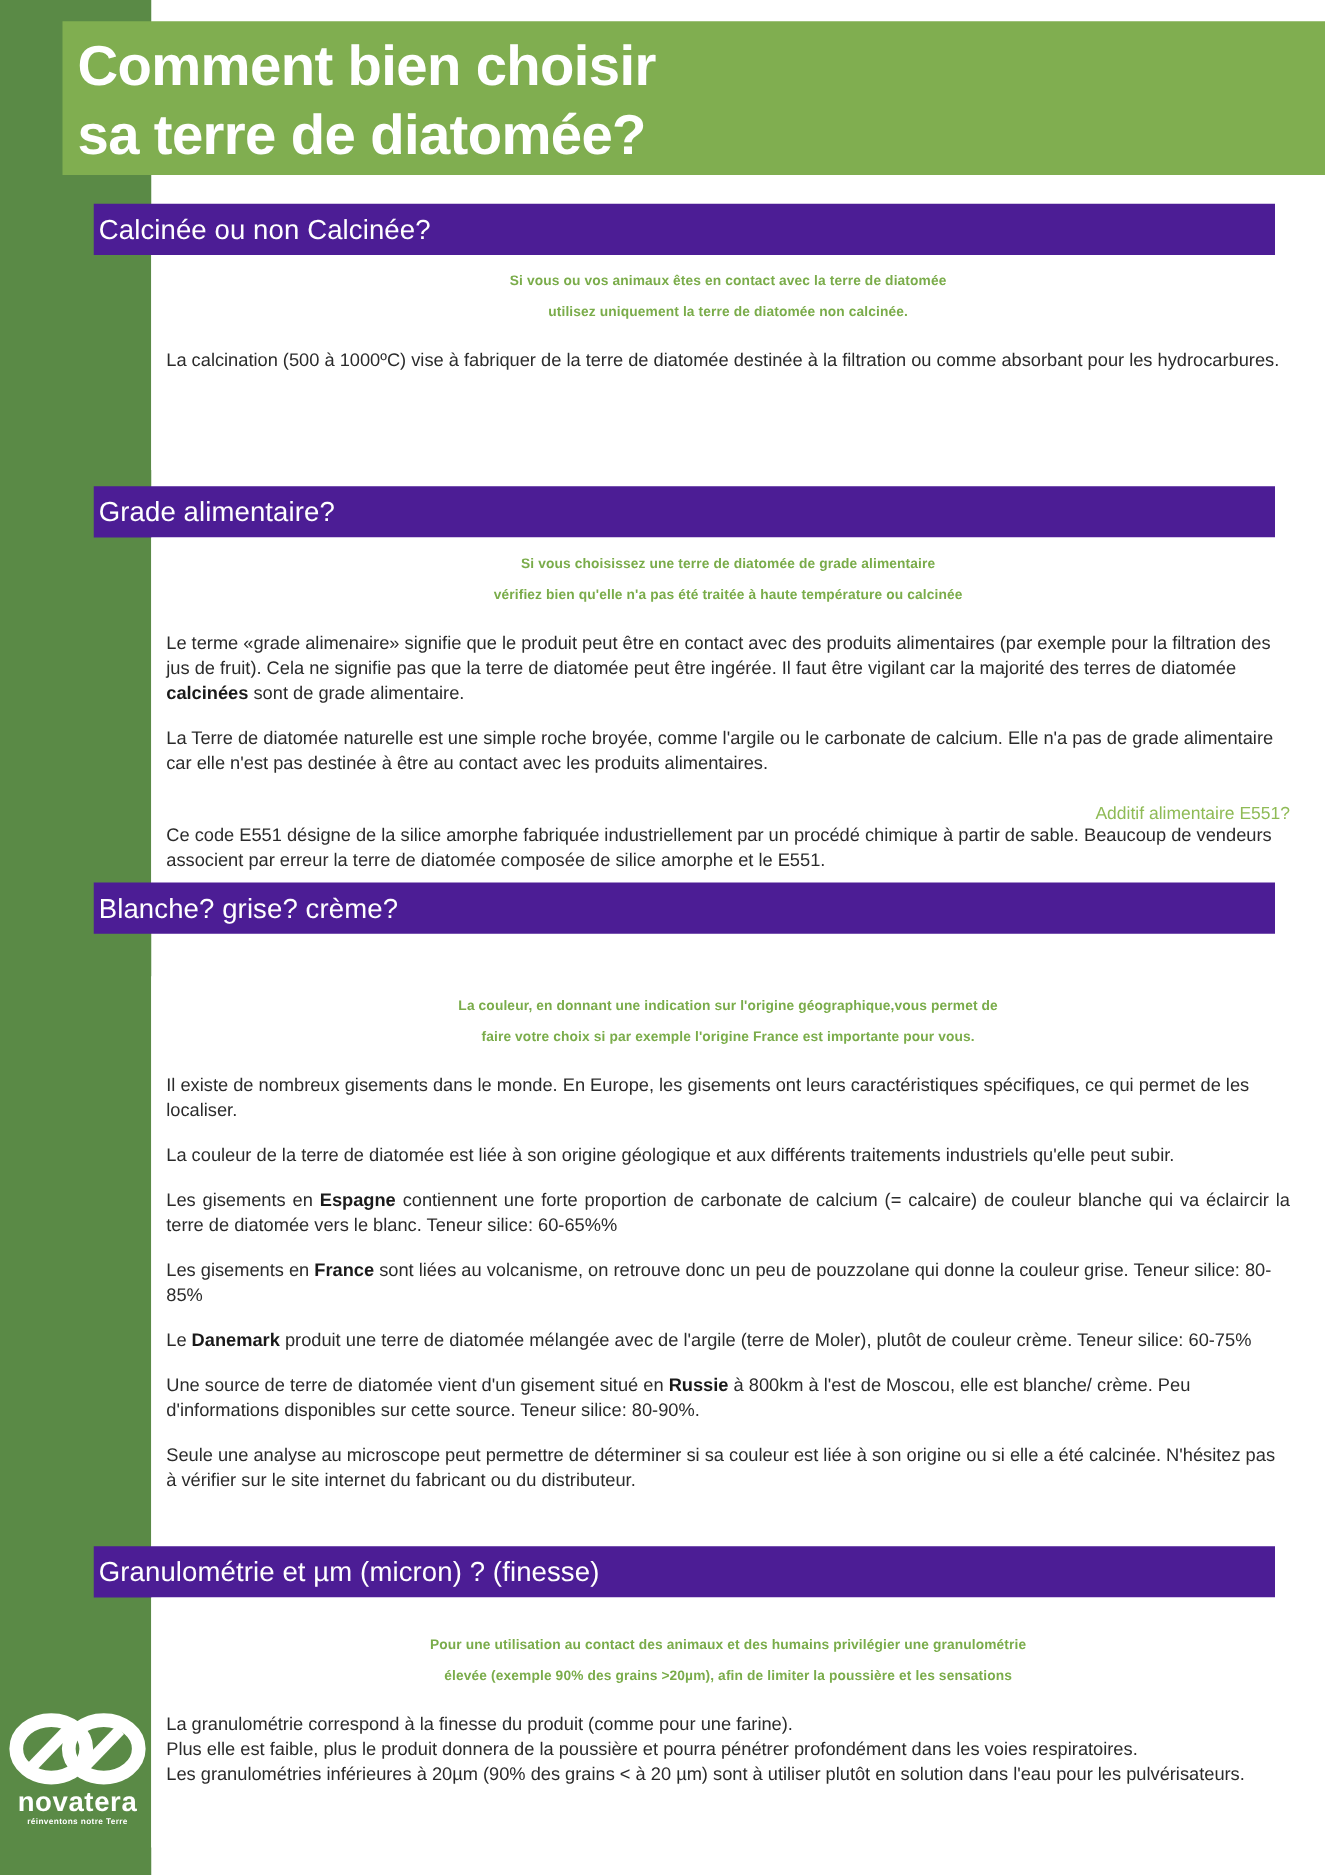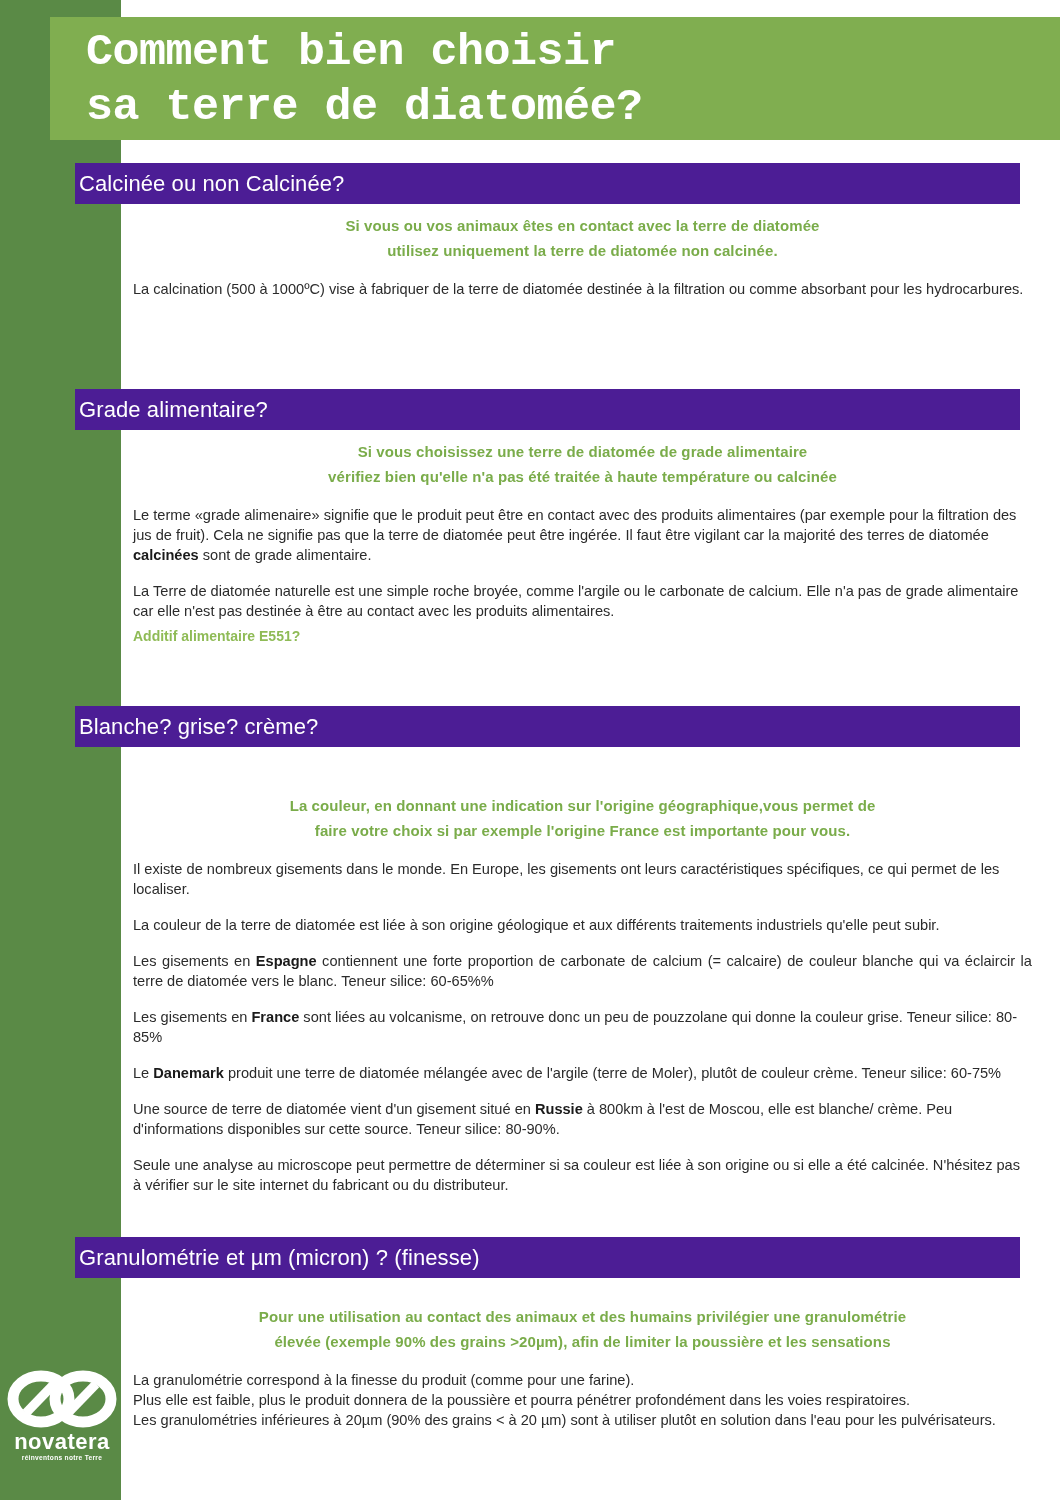--- a/index.html
+++ b/index.html
@@ -15,22 +15,21 @@
   
   .rail {
     position:absolute; left:0; top:0; width:121px; height:1500px;
     background:#5a8a46;
   }
 
   
   .title-banner {
     position:absolute; left:50px; top:17px; width:1010px; height:123px;
     background:#80ae50;
-    padding:8px 0 0 36px;
-    font-family:Liberation Mono, monospace;
+    padding:8px 0 0 12px;
   }
   .title-banner .tline {
     color:#ffffff;
     font-weight:bold;
     font-size:45px;
     line-height:55px;
     letter-spacing:-0.5px;
     white-space:nowrap;
   }
 
@@ -51,43 +50,44 @@
   
   .sec-body {
     position:absolute; left:121px; width:939px;
     background:#ffffff;
     padding:0 28px 0 12px;
   }
 
   .lede {
     color:#7aac4a;
     font-weight:bold;
-    font-size:15px;
+    font-size:11px;
     line-height:25px;
     text-align:center;
     letter-spacing:0.1px;
     padding:0 30px;
   }
 
   p.body {
     color:#2b2b2b;
     font-size:14.6px;
     line-height:20px;
     margin-top:16px;
   }
   p.justify { text-align:justify; }
   p.tight { margin-top:0; }
   p.body b { font-weight:bold; color:#1a1a1a; }
 
   .sub-title {
     color:#8fbb56;
-    font-weight:bold;
+    font-weight:normal;
     font-size:14px;
     line-height:18px;
-    margin-top:6px;
+    margin-top:20px;
+    text-align:right;
   }
 
   
   .logo {
     position:absolute; left:6px; top:1368px; width:112px;
   }
   .logo svg { display:block; }
   .logo .brand {
     color:#ffffff;
     font-size:22px;
@@ -133,20 +133,21 @@
     <span>Grade alimentaire?</span>
   </div>
   <div class="sec-body" style="top:430px; height:277px;">
     <div class="lede" style="padding-top:9px;">
       <div>Si vous choisissez une terre de diatomée de grade alimentaire</div>
       <div>vérifiez bien qu'elle n'a pas été traitée à haute température ou calcinée</div>
     </div>
     <p class="body"><span>Le terme «grade alimenaire» signifie que le produit peut être en contact avec des produits alimentaires (par exemple pour la filtration des jus de fruit). Cela ne signifie pas que la terre de diatomée peut être ingérée. Il faut être vigilant car la majorité des terres de diatomée </span><b>calcinées</b><span> sont de grade alimentaire.</span></p>
     <p class="body">La Terre de diatomée naturelle est une simple roche broyée, comme l'argile ou le carbonate de calcium. Elle n'a pas de grade alimentaire car elle n'est pas destinée à être au contact avec les produits alimentaires.</p>
     <div class="sub-title">Additif alimentaire E551?</div>
+    <p class="body tight">Ce code E551 désigne de la silice amorphe fabriquée industriellement par un procédé chimique à partir de sable. Beaucoup de vendeurs associent par erreur la terre de diatomée composée de silice amorphe et le E551.</p>
   </div>
 
   <div class="sec-head" style="top:706px;">
     <span>Blanche? grise? crème?</span>
   </div>
   <div class="sec-body" style="top:781px; height:479px;">
     <div class="lede" style="padding-top:12px;">
       <div>La couleur, en donnant une indication sur l'origine géographique,vous permet de</div>
       <div>faire votre choix si par exemple l'origine France est importante pour vous.</div>
     </div>

